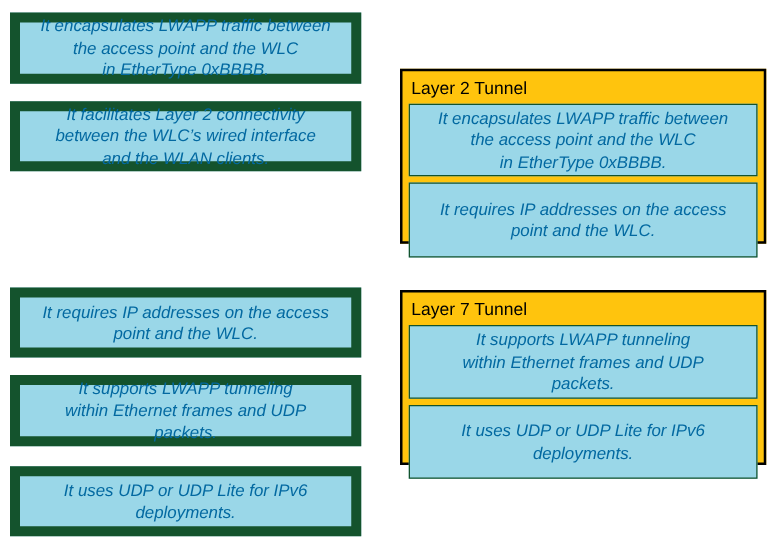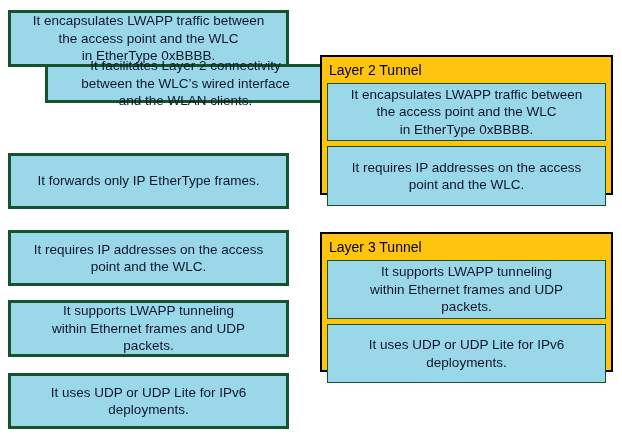--- a/index.html
+++ b/index.html
@@ -12,37 +12,38 @@
     position: relative;
     width: 622px;
     height: 439px;
     background: #ffffff;
     overflow: hidden;
   }
   .card {
     position: absolute;
     box-sizing: border-box;
     background: #9ad7e8;
-    border: 3px solid #14532d;
-    color: #0f172a;
+    border: 8px solid #14532d;
+    color: #0369a1;
     display: flex;
     align-items: center;
     justify-content: center;
     text-align: center;
     font-size: 13.5px;
     line-height: 17.5px;
+    font-style: italic;
   }
   .card .card-text {
     white-space: pre-line;
     width: 100%;
   }
   
   .src { left: 8px; width: 281px; }
   #src-0 { top: 10px;  height: 57px; }
-  #src-1 { top: 64px;  height: 39px; margin-left: 37px; }
+  #src-1 { top: 81px;  height: 56px; }
   #src-2 { top: 153px; height: 56px; }
   #src-3 { top: 230px; height: 56px; }
   #src-4 { top: 300px; height: 57px; }
   #src-5 { top: 373px; height: 56px; }
 
   
   .bucket {
     position: absolute;
     left: 320px;
     width: 293px;
@@ -81,23 +82,20 @@
   <div class="card src" id="src-0">
     <span class="card-text">It encapsulates LWAPP traffic between
 the access point and the WLC
 in EtherType 0xBBBB.</span>
   </div>
   <div class="card src" id="src-1">
     <span class="card-text">It facilitates Layer 2 connectivity
 between the WLC’s wired interface
 and the WLAN clients.</span>
   </div>
-  <div class="card src" id="src-2">
-    <span class="card-text">It forwards only IP EtherType frames.</span>
-  </div>
   <div class="card src" id="src-3">
     <span class="card-text">It requires IP addresses on the access
 point and the WLC.</span>
   </div>
   <div class="card src" id="src-4">
     <span class="card-text">It supports LWAPP tunneling
 within Ethernet frames and UDP
 packets.</span>
   </div>
   <div class="card src" id="src-5">
@@ -112,21 +110,21 @@
 the access point and the WLC
 in EtherType 0xBBBB.</span>
     </div>
     <div class="card second">
       <span class="card-text">It requires IP addresses on the access
 point and the WLC.</span>
     </div>
   </div>
 
   <div class="bucket" id="bucket-1">
-    <div class="bucket-title">Layer 3 Tunnel</div>
+    <div class="bucket-title">Layer 7 Tunnel</div>
     <div class="card first">
       <span class="card-text">It supports LWAPP tunneling
 within Ethernet frames and UDP
 packets.</span>
     </div>
     <div class="card second">
       <span class="card-text">It uses UDP or UDP Lite for IPv6
 deployments.</span>
     </div>
   </div>

